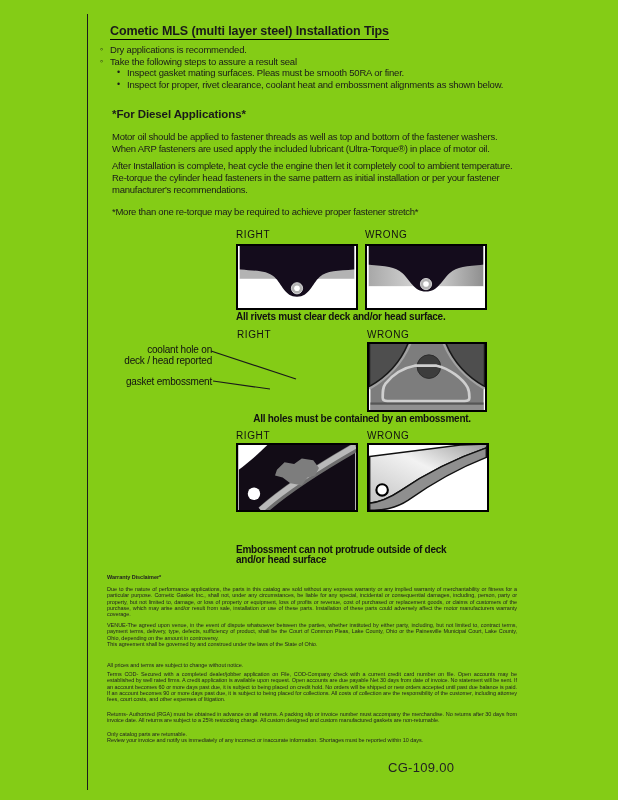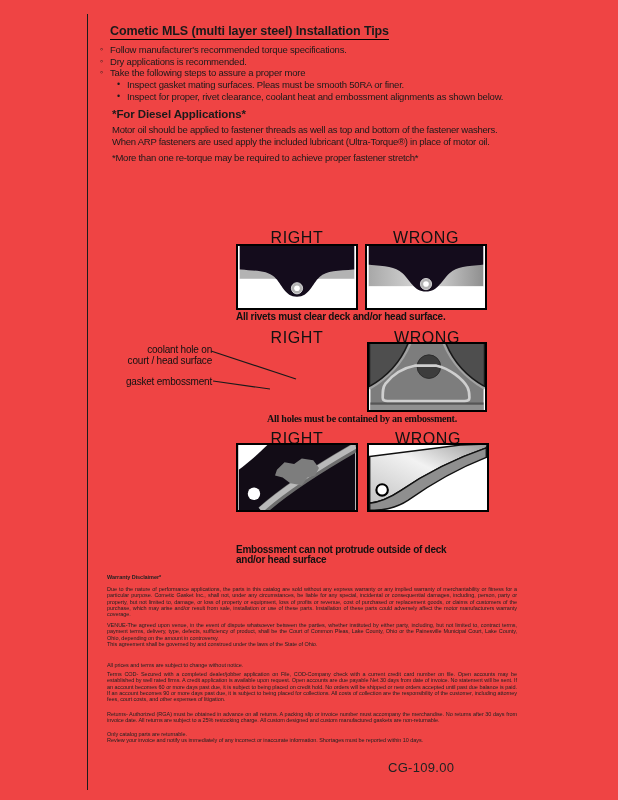--- a/index.html
+++ b/index.html
@@ -1,37 +1,37 @@
 <!DOCTYPE html>
 <html><head>
 <meta charset="utf-8">
 <style>
   html,body { margin:0; padding:0; background:#ffffff; }
   .page {
-    position:relative; width:618px; height:800px; background:#ef4444;
+    position:relative; width:618px; height:800px; background:#84cc16;
     font-family:"Liberation Sans", sans-serif; color:#1a1a1a; overflow:hidden;
   }
   .edge-line { position:absolute; left:87px; top:14px; width:1px; height:776px; background:#1c1c1c; }
 
   .title {
     position:absolute; left:110px; top:24px; font-size:12.5px; font-weight:bold;
     letter-spacing:-0.1px; border-bottom:1.5px solid #000; padding-bottom:1px; white-space:nowrap;
   }
 
   .bullets { position:absolute; left:100px; top:44px; list-style:none; margin:0; padding:0; }
   .bullets li { position:relative; padding-left:10px; line-height:11.7px; font-size:9.5px; letter-spacing:-0.2px; white-space:nowrap; }
   .bullets li.main::before { content:"◦"; position:absolute; left:0; top:0; font-size:9px; }
   .bullets li.sub { margin-left:17px; }
   .bullets li.sub::before { content:"•"; position:absolute; left:0; top:0; font-size:9px; }
 
   .diesel { position:absolute; left:112px; top:108px; width:404px; }
   .diesel h2 { margin:0; font-size:11.5px; font-weight:bold; letter-spacing:-0.1px; }
-  .diesel p { margin:4px 0 0 0; font-size:9.5px; line-height:11.8px; letter-spacing:-0.25px; }
+  .diesel p { margin:11px 0 0 0; font-size:9.5px; line-height:11.8px; letter-spacing:-0.25px; }
 
-  .rw-label { position:absolute; font-size:16px; letter-spacing:0.6px; text-align:center; color:#111; }
+  .rw-label { position:absolute; font-size:10px; letter-spacing:0.6px; text-align:left; color:#111; }
   .panel { position:absolute; border:2px solid #000; box-sizing:border-box; background:#fff; }
   .panel svg { display:block; width:100%; height:100%; }
   .caption { position:absolute; font-size:10px; font-weight:bold; letter-spacing:-0.25px; line-height:9.6px; color:#111; }
 
   .anno { position:absolute; left:100px; width:112px; text-align:right; font-size:10px; line-height:10.5px; letter-spacing:-0.2px; color:#111; }
   .leader-svg { position:absolute; left:140px; top:342px; width:170px; height:52px; }
 
   .warranty p { position:absolute; left:107px; width:410px; margin:0; font-size:5.5px; line-height:6.3px;
     letter-spacing:-0.05px; text-align:justify; color:#222; white-space:pre-line; }
   .warranty .w-head { font-weight:bold; text-align:left; }
@@ -41,30 +41,30 @@
 </head>
 <body>
 
 <div class="page">
 
   <div class="edge-line"></div>
 
   <div class="title">Cometic MLS (multi layer steel) Installation Tips</div>
 
   <ul class="bullets">
-    <li class="main">Follow manufacturer's recommended torque specifications.</li>
     <li class="main">Dry applications is recommended.</li>
-    <li class="main">Take the following steps to assure a proper more</li>
+    <li class="main">Take the following steps to assure a result seal</li>
     <li class="sub">Inspect gasket mating surfaces.  Pleas must be smooth 50RA or finer.</li>
     <li class="sub">Inspect for proper, rivet clearance, coolant heat and embossment alignments as shown below.</li>
   </ul>
 
   <div class="diesel">
     <h2>*For Diesel Applications*</h2>
     <p>Motor oil should be applied to fastener threads as well as top and bottom of the fastener washers. When ARP fasteners are used apply the included lubricant (Ultra-Torque®) in place of motor oil.</p>
+    <p style="margin-top:5.5px">After Installation is complete, heat cycle the engine then let it completely cool to ambient temperature. Re-torque the cylinder head fasteners in the same pattern as initial installation or per your fastener manufacturer's recommendations.</p>
     <p>*More than one re-torque may be required to achieve proper fastener stretch*</p>
   </div>
 
   <div class="rw-label" style="left:236px; top:229px; width:122px;">RIGHT</div>
   <div class="rw-label" style="left:365px; top:229px; width:122px;">WRONG</div>
 
   <div class="panel" style="left:236px; top:244px; width:122px; height:66px;">
     <svg viewBox="0 0 122 66">
       <rect x="0" y="0" width="122" height="66" fill="#ffffff"></rect>
       <rect x="0" y="25" width="122" height="10" fill="#b3b3b3"></rect>
@@ -91,21 +91,21 @@
       <circle cx="61" cy="40.5" r="3" fill="#ffffff"></circle>
     </svg>
   </div>
   <div class="caption" style="left:236px; top:312px; white-space:nowrap;">All rivets must clear deck and/or head surface.</div>
 
   <div class="rw-label" style="left:237px; top:329px; width:120px;">RIGHT</div>
   <div class="rw-label" style="left:367px; top:329px; width:120px;">WRONG</div>
 
   <div class="anno" style="top:345px;">
     <div>coolant hole on</div>
-    <div>court / head surface</div>
+    <div>deck / head reported</div>
   </div>
   <div class="anno" style="top:377px;">gasket embossment</div>
 
   <svg class="leader-svg">
     <line x1="71" y1="9" x2="156" y2="37" stroke="#1a1a1a" stroke-width="1.2"></line>
     <line x1="73" y1="39" x2="130" y2="47" stroke="#1a1a1a" stroke-width="1.2"></line>
   </svg>
 
   <div class="panel" style="left:237px; top:342px; width:120px; height:70px; z-index:-1;">
     <svg viewBox="0 0 120 70">
@@ -126,21 +126,21 @@
       <rect x="0" y="62" width="120" height="2.5" fill="#565656"></rect>
       <rect x="0" y="64.5" width="120" height="5.5" fill="#909090"></rect>
       <path d="M42.5,-1 C36,15 23,33.5 -1,47.5" stroke="#a2a2a2" stroke-width="2.4" fill="none"></path>
       <path d="M77.5,-1 C84,15 97,33.5 121,47.5" stroke="#a2a2a2" stroke-width="2.4" fill="none"></path>
       <path d="M-1,-1 L40,-1 C34,14 22,32 -1,45 Z" fill="#4e4e4e" stroke="#181818" stroke-width="1.6"></path>
       <path d="M121,-1 L80,-1 C86,14 98,32 121,45 Z" fill="#4e4e4e" stroke="#181818" stroke-width="1.6"></path>
       <circle cx="62" cy="24" r="12.5" fill="#3c3c3c" stroke="#2a2a2a" stroke-width="1"></circle>
       <path d="M13,57 C13,50 13,46 16,42 C24,32 36,25 47,23 L70,23 C84,26 98,37 103,46 C104.5,49 105,52 105,57 C105,59.5 103,60.5 100,60.5 L18,60.5 C14.5,60.5 13,59.5 13,57 Z" fill="none" stroke="#cfcfcf" stroke-width="2.8"></path>
     </svg>
   </div>
-  <div class="caption" style="left:237px; top:414px; width:250px; text-align:center;font-family:Liberation Serif, serif;">All holes must be contained by an embossment.</div>
+  <div class="caption" style="left:237px; top:414px; width:250px; text-align:center;">All holes must be contained by an embossment.</div>
 
   <div class="rw-label" style="left:236px; top:430px; width:122px;">RIGHT</div>
   <div class="rw-label" style="left:367px; top:430px; width:122px;">WRONG</div>
 
   <div class="panel" style="left:236px; top:443px; width:122px; height:69px;">
     <svg viewBox="0 0 122 68">
       <rect x="0" y="0" width="122" height="68" fill="#120c16"></rect>
       <path d="M0,0 L30,0 C20,10 8,20 0,26 Z" fill="#ffffff"></path>
       <path d="M24,69 C50,46 88,22 123,2" stroke="#6e6e6e" stroke-width="10" fill="none"></path>
       <path d="M23,68 C49,45 87,21 122,1" stroke="#b9b9b9" stroke-width="6" fill="none"></path>

